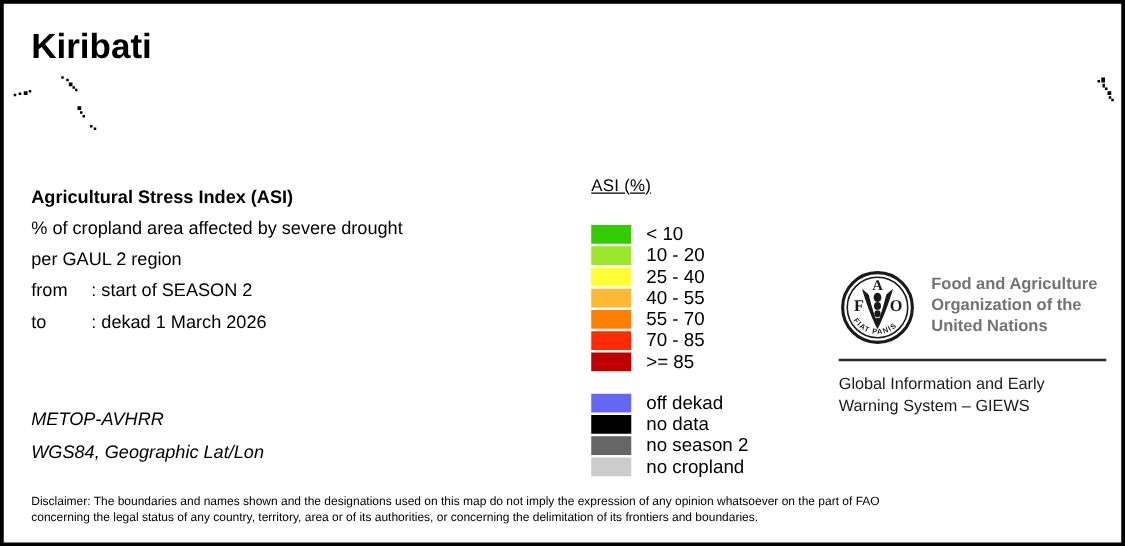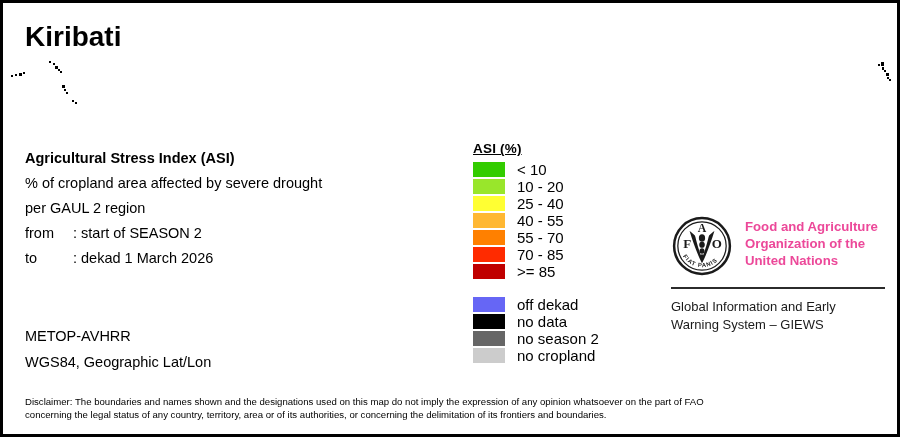--- a/index.html
+++ b/index.html
@@ -78,35 +78,36 @@
     position: absolute;
     left: 22px;
     top: 320px;
     width: 430px;
   }
   #source-block .src-line {
     font-size: 14.5px;
     color: #000000;
     line-height: 26px;
     white-space: pre;
+    font-style: italic;
   }
 
   
   #legend {
     position: absolute;
     left: 470px;
     top: 138px;
     width: 160px;
   }
   #legend-title {
     font-size: 13.5px;
-    font-weight: bold;
+    font-weight: normal;
     color: #000000;
     text-decoration: underline;
-    margin-bottom: 5px;
+    margin-bottom: 23px;
     letter-spacing: 0.2px;
   }
   .legend-row {
     display: flex;
     align-items: center;
     height: 17px;
   }
   .legend-swatch {
     width: 32px;
     height: 15px;
@@ -136,21 +137,21 @@
   #fao-emblem {
     flex: 0 0 62px;
     width: 62px;
     height: 62px;
   }
   #fao-org-name {
     margin-left: 12px;
     font-size: 13.2px;
     font-weight: bold;
     line-height: 17px;
-    color: #ec4899;
+    color: #737373;
     white-space: pre-line;
     padding-top: 3px;
   }
   #fao-divider {
     margin-top: 10px;
     height: 2px;
     background: #2b2b2b;
     width: 100%;
   }
   #fao-giews {

